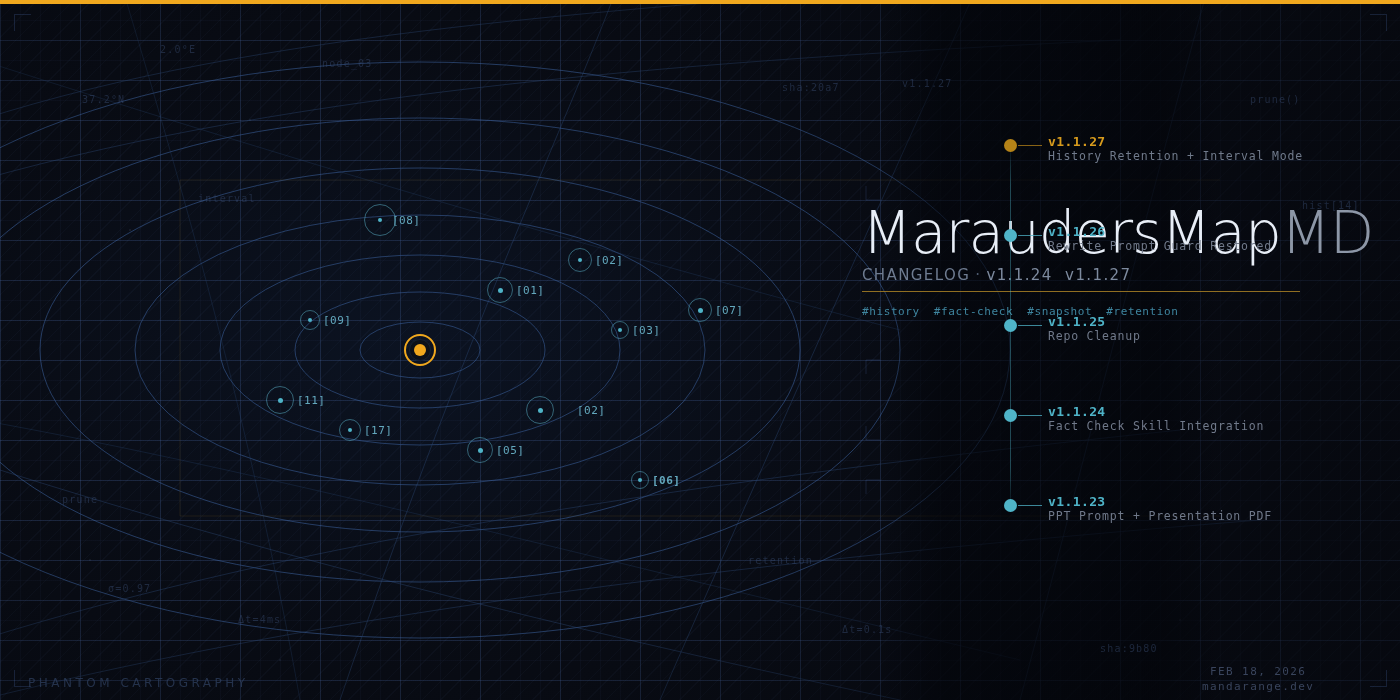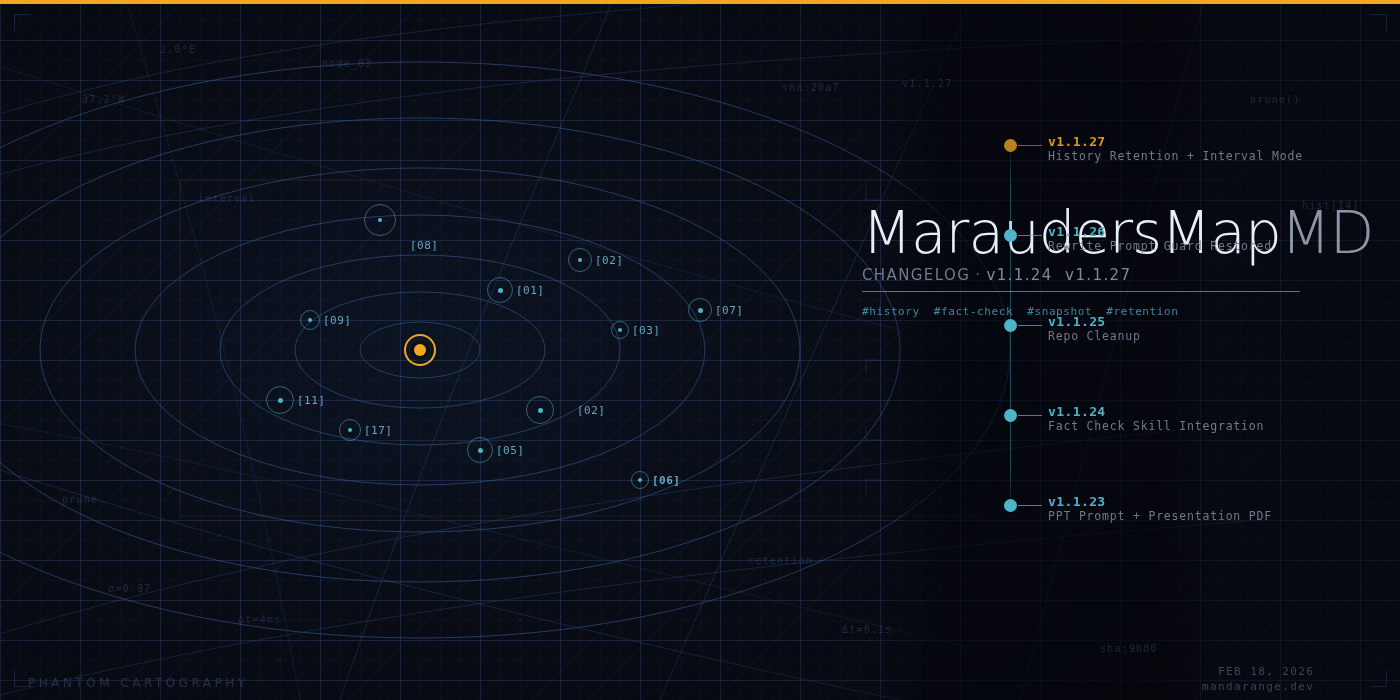--- a/index.html
+++ b/index.html
@@ -101,21 +101,21 @@
   .entry.latest .mk{background:#b58318;}
   .entry.latest .arm{background:#b58318;}
   .entry.latest .ver{color:#d79b1d;}
   .entry.latest .desc{color:#707a8b;}
 
   
   #foot-left{position:absolute;left:28px;top:676px;font-size:12px;letter-spacing:3.5px;
      color:#2e3f5e;opacity:.75;white-space:nowrap;
      font-family:"DejaVu Sans","Liberation Sans",sans-serif;}
   #foot-right{position:absolute;left:1202px;top:664px;font-size:11px;letter-spacing:1.4px;
-     color:#39445c;text-align:right;line-height:15px;white-space:nowrap;}
+     color:#39445c;text-align:center;line-height:15px;white-space:nowrap;}
   .corner{position:absolute;width:16px;height:16px;border:1px solid rgba(86,124,196,.22);}
 </style>
 </head>
 <body>
 
 <div id="stage">
 
   <div class="layer" id="grid-fine"></div>
   <div class="layer" id="grid-major"></div>
   <div class="layer" id="hatch"></div>
@@ -199,21 +199,21 @@
 
   <div id="map">
     <div id="core">
       <div class="o1"></div>
       <div class="o2"></div>
       <div class="o3"></div>
     </div>
   <div class="node" style="left: 364px; top: 204px; width: 32px; height: 32px;">
         <div class="ring" style="width: 32px; height: 32px;"></div>
         <div class="dot" style="width: 4px; height: 4px; left: 14px; top: 14px;"></div>
-        <div class="lbl" style="left: 46px; margin-top: 25px;">[08]</div>
+        <div class="lbl" style="left: 28px;">[08]</div>
       </div>
       <div class="node" style="left: 568px; top: 248px; width: 24px; height: 24px;">
         <div class="ring" style="width: 24px; height: 24px;"></div>
         <div class="dot" style="width: 4px; height: 4px; left: 10px; top: 10px;"></div>
         <div class="lbl" style="left: 27px;">[02]</div>
       </div>
       <div class="node" style="left: 487px; top: 277px; width: 26px; height: 26px;">
         <div class="ring" style="width: 26px; height: 26px;"></div>
         <div class="dot" style="width: 5px; height: 5px; left: 10.5px; top: 10.5px;"></div>
         <div class="lbl" style="left: 29px;">[01]</div>

